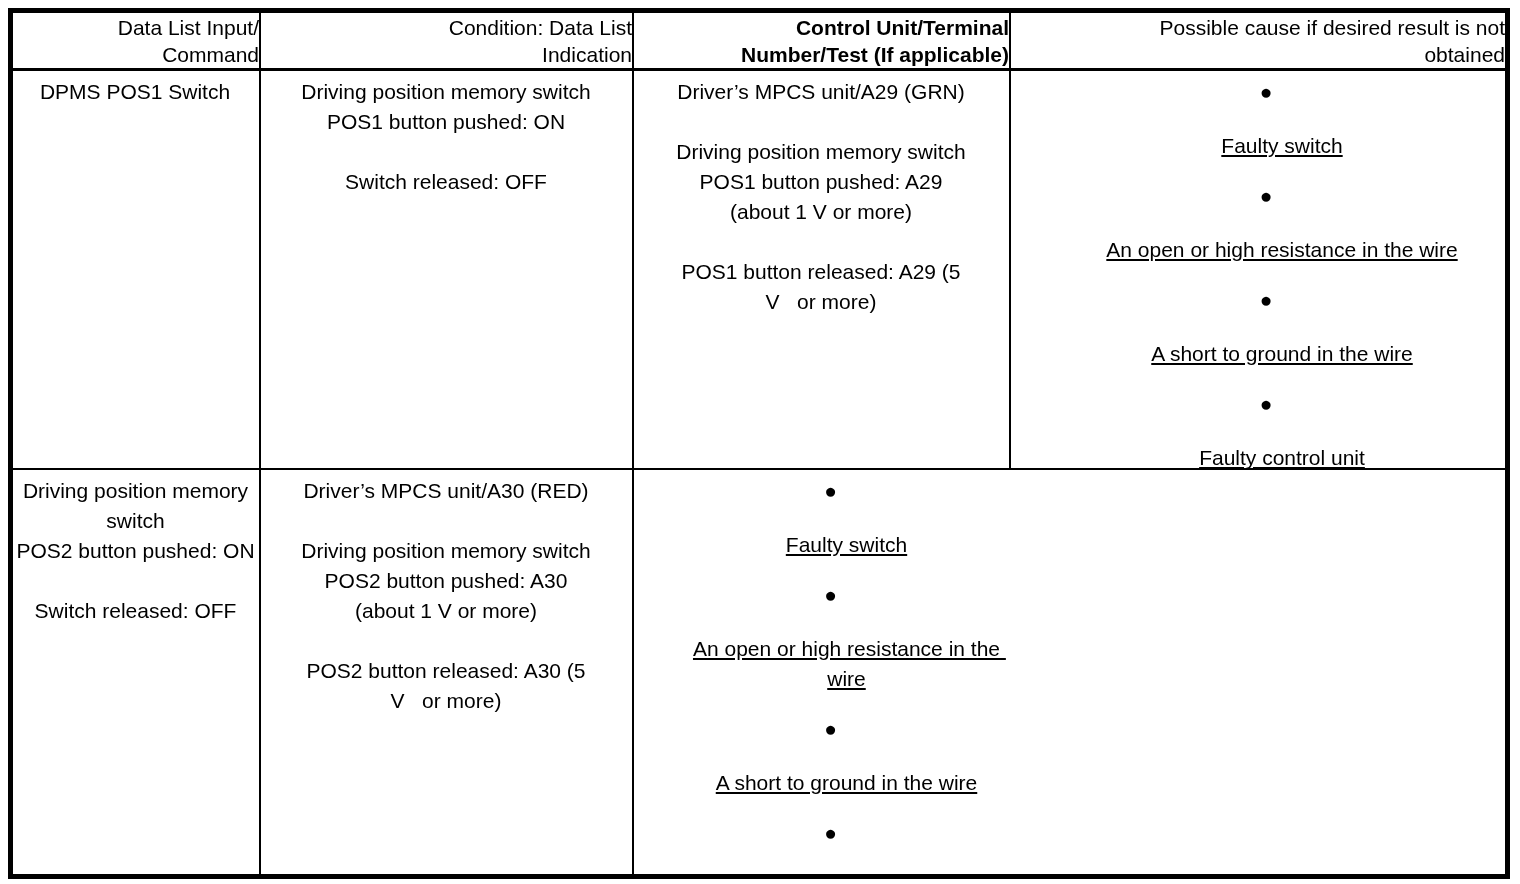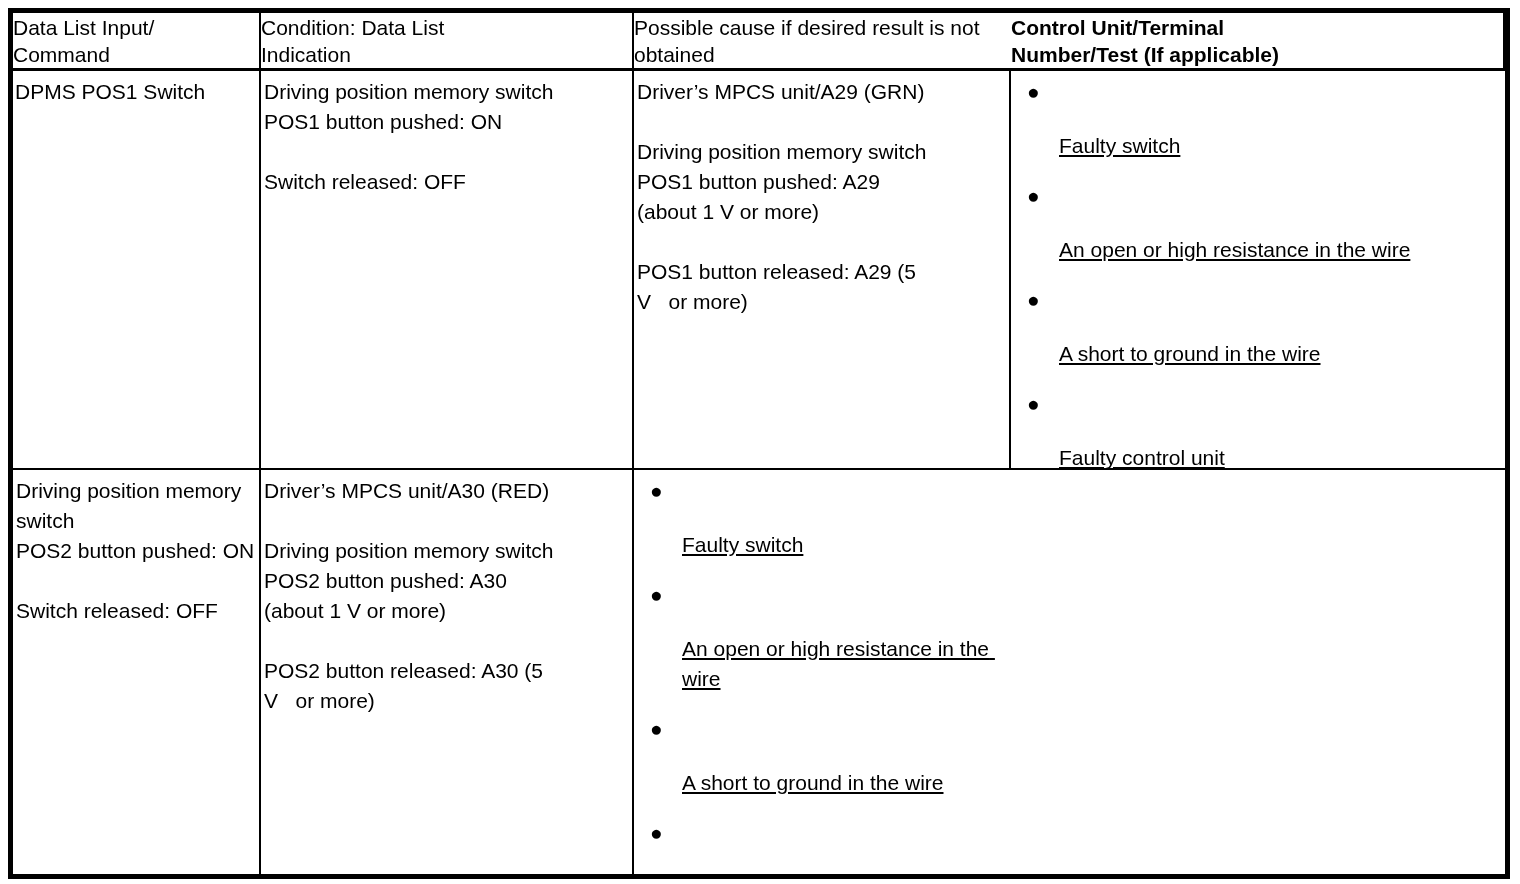--- a/index.html
+++ b/index.html
@@ -26,25 +26,26 @@
     border: 5px solid #000000;
     display: grid;
     grid-template-columns: 248px 373px 377px 494px;
     grid-template-rows: 58px 399px 404px;
     background: #ffffff;
   }
   .cell {
     box-sizing: border-box;
     overflow: hidden;
     font-size: 21px;
+    text-align: center;
   }
   .vline { border-right: 2px solid #000000; }      
   .hdr {
     border-bottom: 3px solid #000000;
-    text-align: left;
+    text-align: right;
     line-height: 27px;
     padding-top: 1px;
     white-space: pre-wrap;
   }
   .hdr.bold { font-weight: bold; }
   .rowline { border-bottom: 2px solid #000000; }   
   .txt {
     white-space: pre-wrap;
     line-height: 30px;
     padding: 6px 4px 0 3px;
@@ -73,24 +74,24 @@
 </head>
 <body>
 
 <div class="page">
   <div class="dtable">
 
     <div class="cell hdr vline">Data List Input/
 Command</div>
     <div class="cell hdr vline">Condition: Data List
 Indication</div>
+    <div class="cell hdr bold vline">Control Unit/Terminal
+Number/Test (If applicable)</div>
     <div class="cell hdr">Possible cause if desired result is not
 obtained</div>
-    <div class="cell hdr bold vline">Control Unit/Terminal
-Number/Test (If applicable)</div>
 
     <div class="cell txt first-col vline rowline">DPMS POS1 Switch</div>
     <div class="cell txt vline rowline">Driving position memory switch
 POS1 button pushed: ON
 
 Switch released: OFF</div>
     <div class="cell txt vline rowline">Driver’s MPCS unit/A29 (GRN)
 
 Driving position memory switch
 POS1 button pushed: A29

